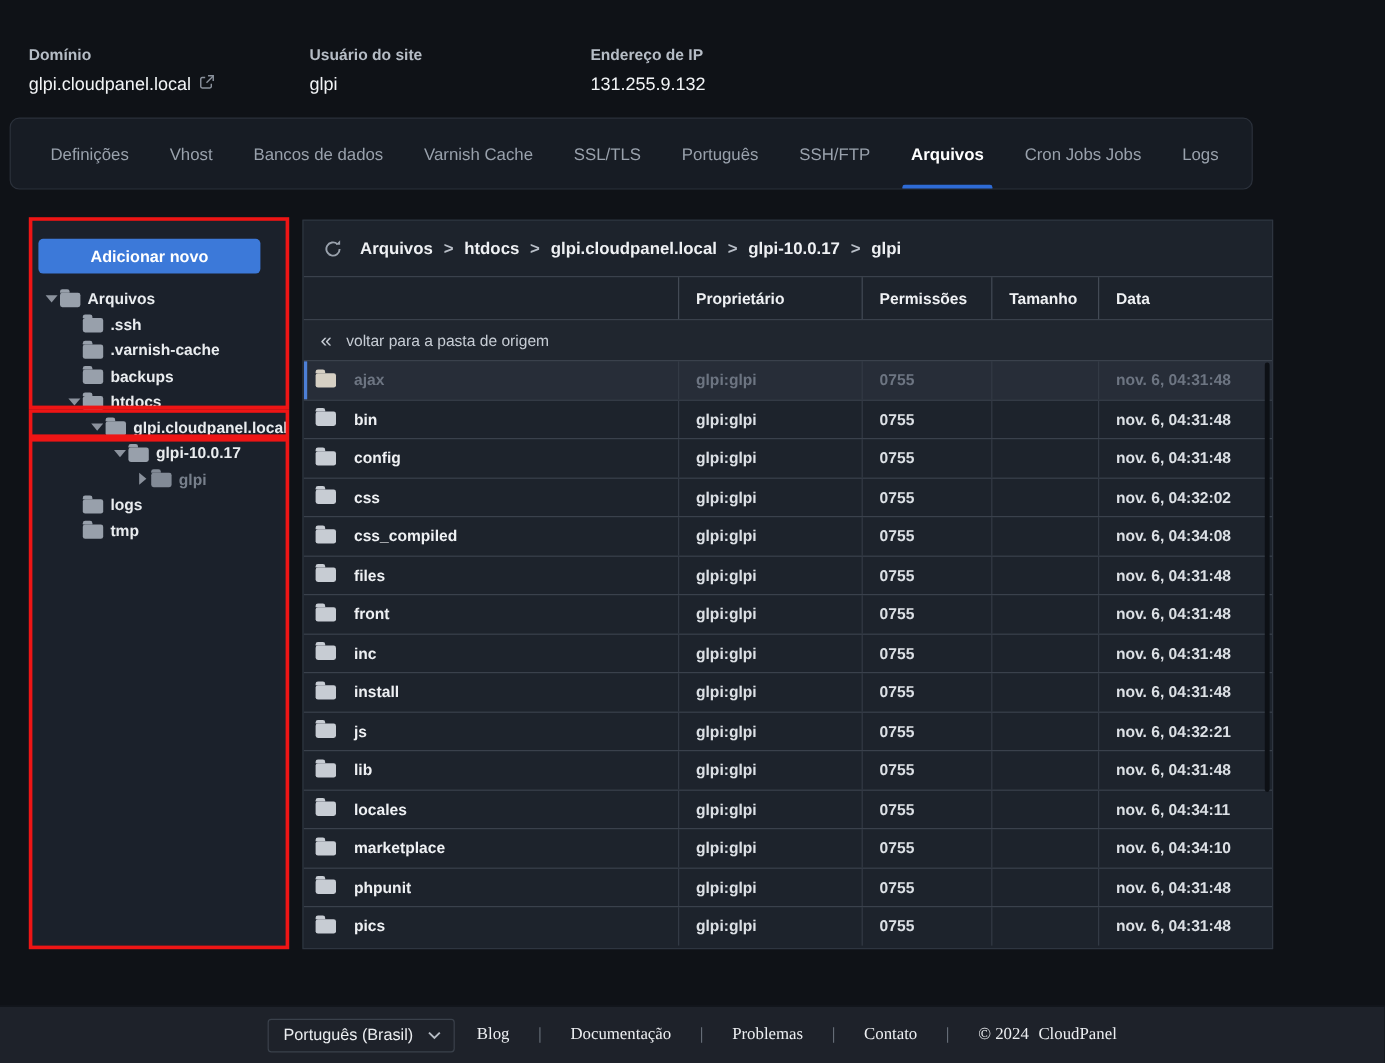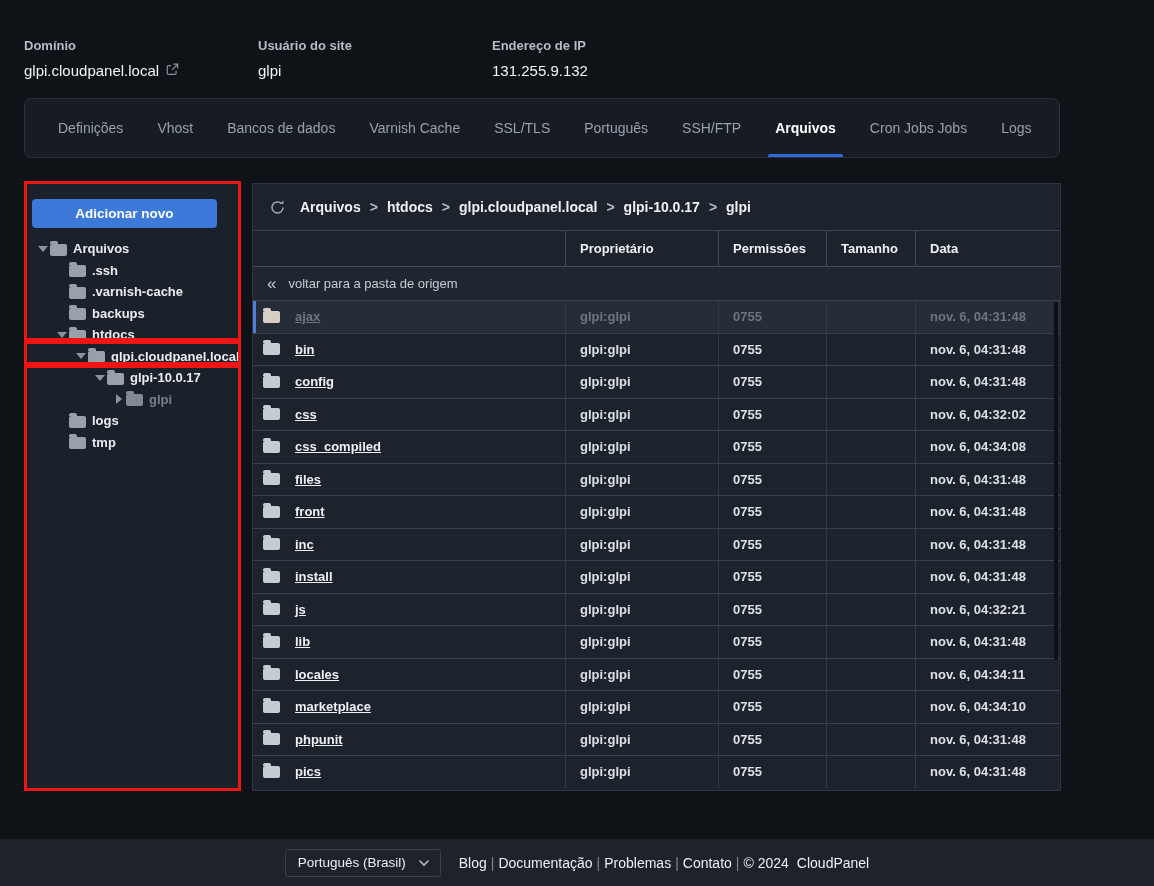--- a/index.html
+++ b/index.html
@@ -8,21 +8,21 @@
   #page { position:relative; width:1154px; height:886px; background:#0f1217; overflow:hidden; margin:0 auto; }
 
   
   .site-info { position:absolute; left:24px; top:28px; display:flex; }
   .si-field { width:234px; }
   .si-field.ip { width:auto; }
   .si-label { font-size:13px; font-weight:700; color:#b6bdc6; margin-bottom:9px;margin-top:10px; }
   .si-value { font-size:15px; color:#f2f4f6; display:flex; align-items:center; gap:7px; }
 
   
-  .tabbar { position:absolute; left:24px; top:98px; width:1036px; height:60px;
+  .tabbar { position:absolute; left:8px; top:98px; width:1036px; height:60px;
             background:#171c24; border:1px solid #2b313b; border-radius:8px;
             display:flex; align-items:stretch; padding:0 16px; }
   .tab { position:relative; display:flex; align-items:center; padding:0 17px;
          font-size:14px; color:#99a1ac; cursor:pointer; white-space:nowrap; }
   .tab.active { color:#ffffff; font-weight:700; }
   .tab.active::after { content:""; position:absolute; left:10px; right:10px; bottom:0;
          height:3px; background:#2e6bd6; border-radius:2px 2px 0 0; }
 
   
   .sidebar { position:absolute; left:24px; top:183px; width:217px; height:608px;
@@ -66,35 +66,35 @@
   .th { display:flex; align-items:center; padding-left:14px; font-size:13px; font-weight:700; color:#eef0f3; }
   .th + .th { border-left:1px solid #434a55; }
   .backrow { height:33px; display:flex; align-items:center; gap:12px; padding-left:14px;
              background:#20262f; color:#c6ccd4; font-size:13px; cursor:pointer; }
   .backrow .laq { font-size:17px; line-height:1; color:#c6ccd4; }
   .frow { display:grid; grid-template-columns:312px 153px 108px 89px 1fr; height:32.5px;
           border-top:1px solid #3a414c; cursor:pointer; }
   .cell { display:flex; align-items:center; padding-left:14px; font-size:13px; font-weight:700;
           color:#dce0e5; overflow:hidden; white-space:nowrap; }
   .cell + .cell { border-left:1px solid #333a45; }
-  .cell.name { padding-left:10px; color:#eef0f3; gap:9px;text-decoration:underline; }
+  .cell.name { padding-left:10px; color:#eef0f3; gap:9px; }
   .cell .folder { background:#c7ccd3; margin-top:0; }
   .frow.selected { background:#272d38; box-shadow:inset 3px 0 0 #4d7fd6; }
   .frow.selected .cell { color:#6d7582; }
   .frow.selected .folder { background:#d6d0c4; }
   .vscroll { position:absolute; right:2px; top:118px; width:4px; height:358px;
              background:#0d1015; border-radius:2px; }
 
   
   .footer { position:absolute; left:0; top:838px; width:1154px; height:48px; background:#1e222a;
             border-top:1px solid #11151a; display:flex; align-items:center; justify-content:center; gap:18px; }
   .lang-select { width:156px; height:28px; border:1px solid #3a414b; border-radius:3px;
                  display:flex; align-items:center; justify-content:space-between; padding:0 10px 0 12px;
                  color:#eceef1; font-size:13.5px; cursor:pointer; background:#1e222a; }
-  .flinks { display:flex; align-items:center; gap:4px; font-size:14px; color:#eceef1; }
+  .flinks { display:flex; align-items:center; gap:24px; font-size:14px; color:#eceef1;font-family:Liberation Serif, serif; }
   .flink { cursor:pointer; }
   .fdiv { color:#7d8590; }
   .fcopy { display:flex; gap:8px; }
 </style>
 </head>
 <body>
 
 <div id="page">
 
   <div class="site-info">

